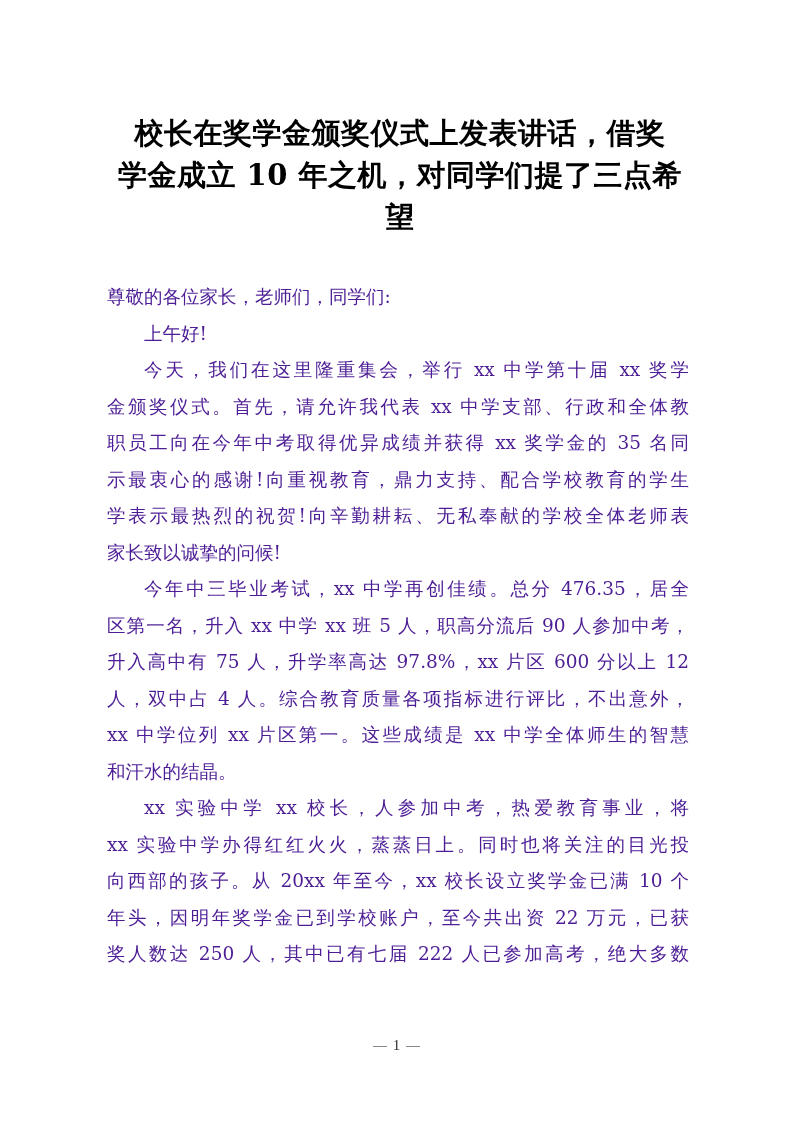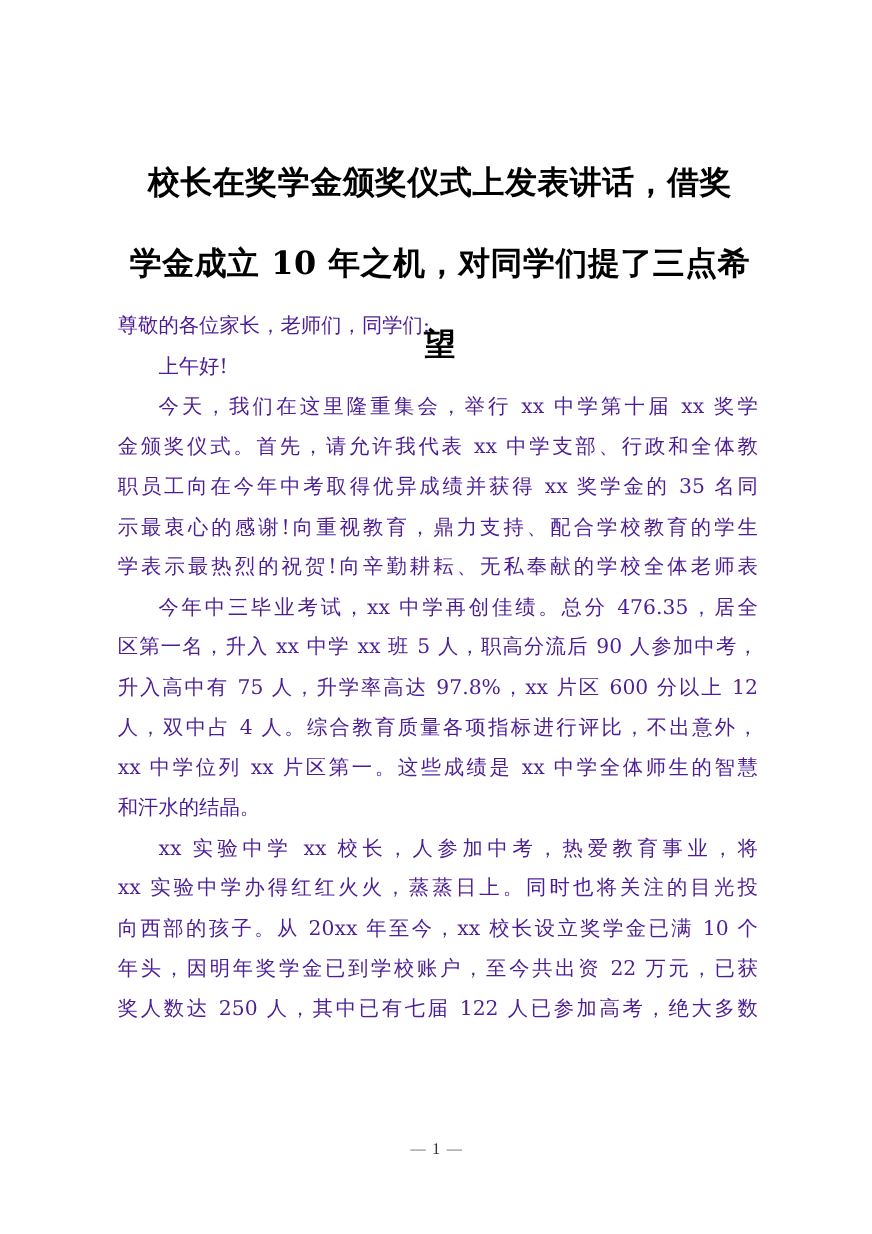--- a/index.html
+++ b/index.html
@@ -27,21 +27,21 @@
       top: 112px;
       width: 600px;
       text-align: center;
       font-family: "DejaVu Serif", "Liberation Serif", serif;
       font-weight: bold;
       font-size: 29px;
       line-height: 42px;
       letter-spacing: 0.5px;
       margin: 0;
     }
-    .title .line { display: block; white-space: nowrap; margin-top: 32px; }
+    .title .line { display: block; white-space: nowrap; }
     .body {
       position: absolute;
       left: 107px;
       top: 284px;
       width: 582px;
       font-family: "DejaVu Serif", "Liberation Serif", serif;
       font-size: 18.5px;
       color: #4c1d95;
     }
     .body .ln {
@@ -91,37 +91,38 @@
   <div class="body">
     <span class="ln last">尊敬的各位家长，老师们，同学们:</span>
     <span class="ln last indent">上午好!</span>
 
     <div>
       <span class="ln indent">今天，我们在这里隆重集会，举行 xx 中学第十届 xx 奖学</span>
       <span class="ln">金颁奖仪式。首先，请允许我代表 xx 中学支部、行政和全体教</span>
       <span class="ln">职员工向在今年中考取得优异成绩并获得 xx 奖学金的 35 名同</span>
       <span class="ln">示最衷心的感谢!向重视教育，鼎力支持、配合学校教育的学生</span>
       <span class="ln">学表示最热烈的祝贺!向辛勤耕耘、无私奉献的学校全体老师表</span>
+      <span class="ln last">家长致以诚挚的问候!</span>
     </div>
 
     <div>
       <span class="ln indent">今年中三毕业考试，xx 中学再创佳绩。总分 476.35，居全</span>
       <span class="ln">区第一名，升入 xx 中学 xx 班 5 人，职高分流后 90 人参加中考，</span>
       <span class="ln">升入高中有 75 人，升学率高达 97.8%，xx 片区 600 分以上 12</span>
       <span class="ln">人，双中占 4 人。综合教育质量各项指标进行评比，不出意外，</span>
       <span class="ln">xx 中学位列 xx 片区第一。这些成绩是 xx 中学全体师生的智慧</span>
       <span class="ln last">和汗水的结晶。</span>
     </div>
 
     <div>
       <span class="ln indent">xx 实验中学 xx 校长，人参加中考，热爱教育事业，将</span>
       <span class="ln">xx 实验中学办得红红火火，蒸蒸日上。同时也将关注的目光投</span>
       <span class="ln">向西部的孩子。从 20xx 年至今，xx 校长设立奖学金已满 10 个</span>
       <span class="ln">年头，因明年奖学金已到学校账户，至今共出资 22 万元，已获</span>
-      <span class="ln">奖人数达 250 人，其中已有七届 122 人已参加高考，绝大多数</span>
+      <span class="ln">奖人数达 250 人，其中已有七届 222 人已参加高考，绝大多数</span>
     </div>
   </div>
 
   <div class="footer">
     <span class="dash"></span><span>1</span><span class="dash"></span>
   </div>
 
 </div>
 
 </body></html>

